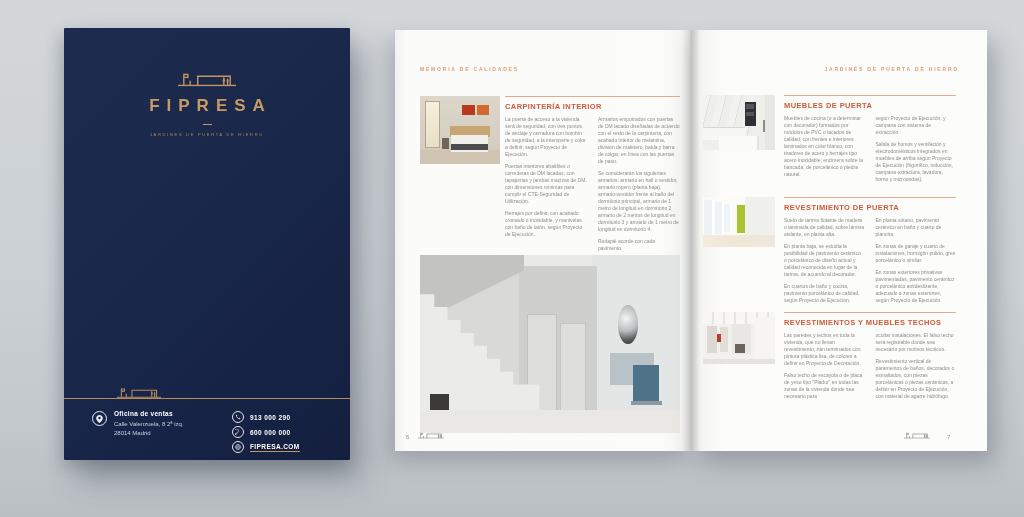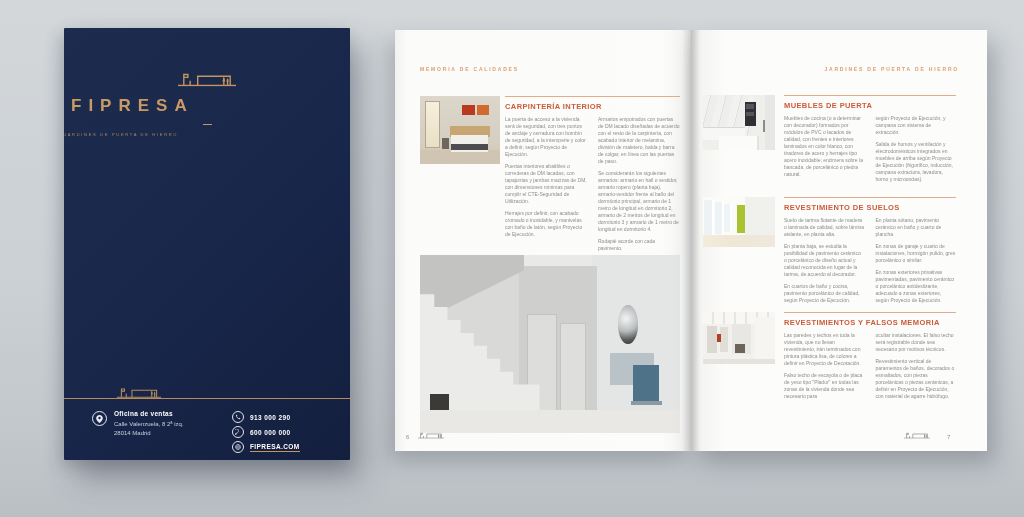--- a/index.html
+++ b/index.html
@@ -13,21 +13,21 @@
     background:linear-gradient(180deg,#d3d7da 0%,#cbd0d4 55%,#c2c7cb 85%,#babfc4 100%);
   }
 
   
   .cover{
     position:absolute;left:64px;top:28px;width:286px;height:432px;
     background:linear-gradient(135deg,#1d2c4e 0%,#18264a 55%,#141f3e 100%);
     box-shadow:12px 18px 30px rgba(50,58,75,.38), -4px 6px 16px rgba(50,58,75,.22);
     border-radius:1px;color:#c6945f;
   }
-  .cover-logo{position:absolute;top:42px;left:0;right:0;}
+  .cover-logo{position:absolute;top:42px;left:0;right:0;text-align:center;}
   .cover-logo .mark{width:58px;height:17px;display:block;margin:0 auto 9px;color:#c6945f;}
   .brand{font-size:17px;font-weight:bold;letter-spacing:7px;padding-left:7px;color:#c99a63;}
   .brand-dash{width:9px;height:1px;background:#c6945f;margin:8px auto 7px;}
   .tagline{font-size:4px;letter-spacing:1.7px;color:#b08a5e;}
   .cover-divider{position:absolute;left:0;right:0;top:370px;border-top:1px solid #b68c5d;}
   .cover-divider .skyline{position:absolute;left:53px;top:-14px;width:44px;height:14px;color:#b68c5d;}
   .cover-contact{position:absolute;left:28px;right:16px;top:382px;display:flex;}
   .office{display:flex;gap:7px;width:136px;}
   .office .pin{flex:0 0 auto;width:13px;height:13px;border:1px solid #e8ebf2;border-radius:50%;
     display:flex;align-items:center;justify-content:center;color:#e8ebf2;margin-top:1px;}
@@ -308,21 +308,21 @@
         <div class="photo ph-hall" style="left:12px;top:0;width:72px;height:50px;">
           <div class="hl-rightwall"></div>
           <div class="hl-w1"></div>
           <div class="hl-w2"></div>
           <div class="hl-w3"></div>
           <div class="hl-green"></div>
           <div class="hl-floor"></div>
         </div>
         <div class="content" style="left:93px;width:172px;">
           <div class="rule"></div>
-          <h3>REVESTIMIENTO DE SUELOS</h3>
+          <h3>REVESTIMIENTO DE PUERTA</h3>
           <div class="cols">
             <div class="col">
               <p>Suelo de tarima flotante de madera o laminada de calidad, sobre lámina aislante, en planta alta.</p>
               <p>En planta baja, se estudia la posibilidad de pavimento cerámico o porcelánico de diseño actual y calidad reconocida en lugar de la tarima, de acuerdo al decorador.</p>
               <p>En cuartos de baño y cocina, pavimento porcelánico de calidad, según Proyecto de Ejecución.</p>
             </div>
             <div class="col">
               <p>En planta sótano, pavimento cerámico en baño y cuarto de plancha.</p>
               <p>En zonas de garaje y cuarto de instalaciones, hormigón pulido, gres porcelánico o similar.</p>
               <p>En zonas exteriores privativas pavimentadas, pavimento cerámico o porcelánico antideslizante, adecuado a zonas exteriores, según Proyecto de Ejecución.</p>
@@ -337,21 +337,21 @@
           <div class="cr-rightwall"></div>
           <div class="cr-endwall"></div>
           <div class="cr-open1"></div>
           <div class="cr-open2"></div>
           <div class="cr-red"></div>
           <div class="cr-furn"></div>
           <div class="cr-floor"></div>
         </div>
         <div class="content" style="left:93px;width:172px;">
           <div class="rule"></div>
-          <h3>REVESTIMIENTOS Y FALSOS MEMORIA</h3>
+          <h3>REVESTIMIENTOS Y MUEBLES TECHOS</h3>
           <div class="cols">
             <div class="col">
               <p>Las paredes y techos en toda la vivienda, que no llevan revestimiento, irán terminados con pintura plástica lisa, de colores a definir en Proyecto de Decoración.</p>
               <p>Falso techo de escayola o de placa de yeso tipo "Pladur" en todas las zonas de la vivienda donde sea necesario para</p>
             </div>
             <div class="col">
               <p>ocultar instalaciones. El falso techo será registrable donde sea necesario por motivos técnicos.</p>
               <p>Revestimiento vertical de paramentos de baños, decorados o esmaltados, con piezas porcelánicas o piezas cerámicas, a definir en Proyecto de Ejecución, con material de agarre hidrófugo.</p>
             </div>
           </div>

